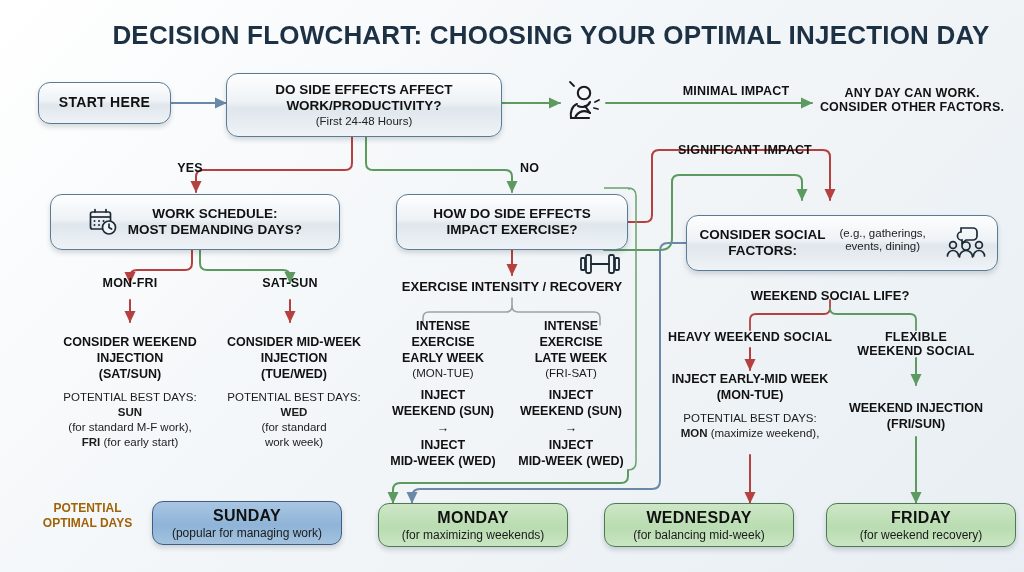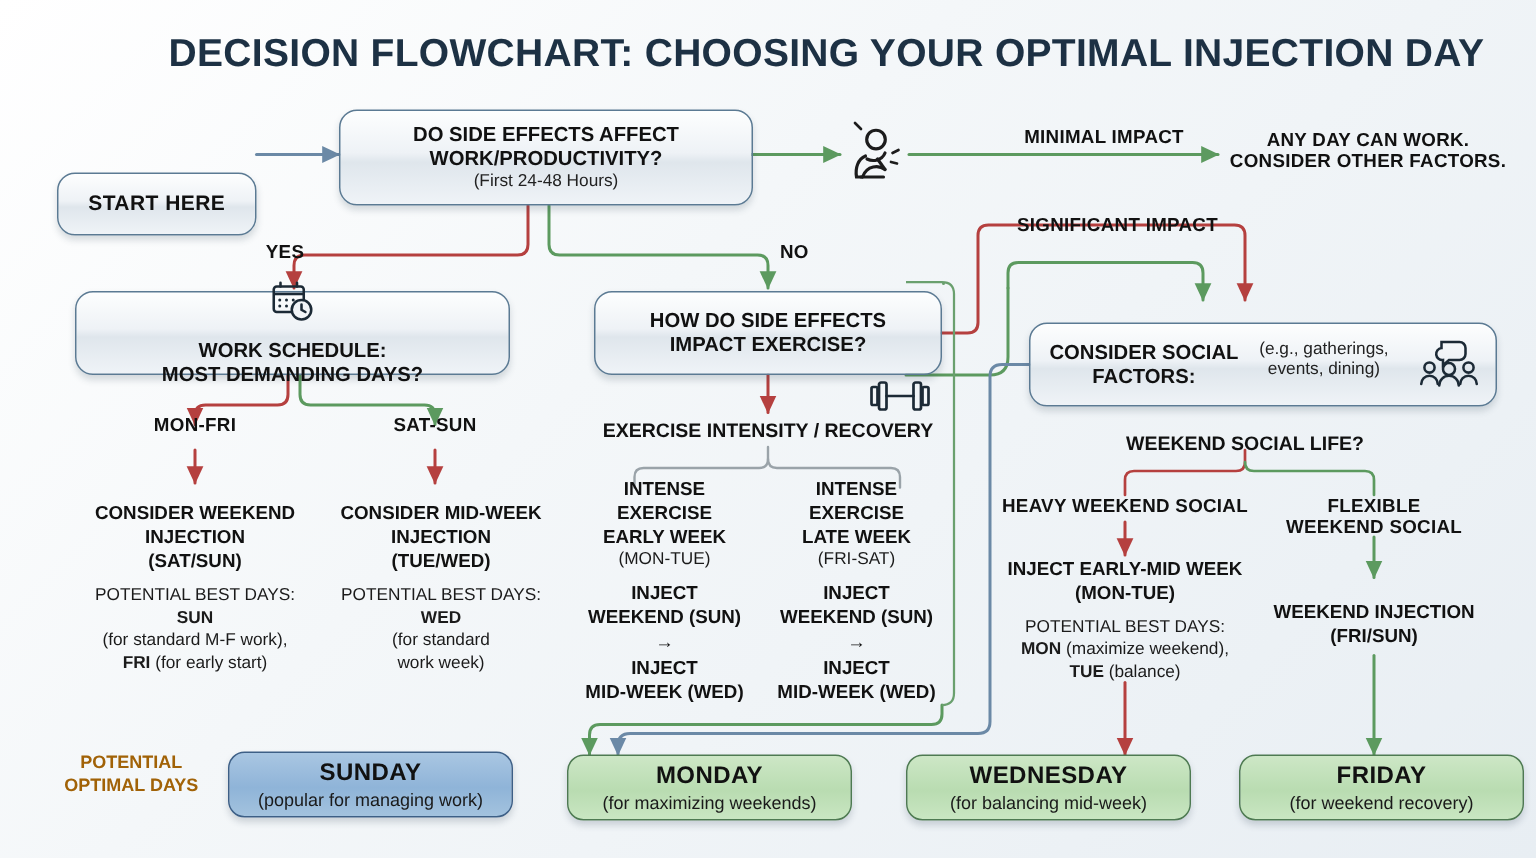--- a/index.html
+++ b/index.html
@@ -121,21 +121,21 @@
       <path d="M750,455 L750,503" stroke="#b5403f" marker-end="url(#arrR)"></path>
 
       <path d="M916,358 L916,385" stroke="#5c9a5f" marker-end="url(#arrG)"></path>
 
       <path d="M916,437 L916,503" stroke="#5c9a5f" marker-end="url(#arrG)"></path>
     </g>
   </svg>
 
   <div class="grouprect g-green" style="left:628px;top:188px;width:0px;height:0px;"></div>
 
-  <div class="node dbox startbox" style="left:38px;top:82px;width:133px;height:42px;margin-top:33px;">
+  <div class="node dbox startbox" style="left:38px;top:82px;width:133px;height:42px;">
     <div class="l1">START HERE</div>
   </div>
 
   <div class="node dbox" style="left:226px;top:73px;width:276px;height:64px;flex-direction:column;">
     <div class="l1">DO SIDE EFFECTS AFFECT</div>
     <div class="l1">WORK/PRODUCTIVITY?</div>
     <div class="l2">(First 24-48 Hours)</div>
   </div>
 
   <div class="icon" style="left:562px;top:80px;width:44px;height:46px;">
@@ -165,21 +165,21 @@
     <div class="lbl">SIGNIFICANT IMPACT</div>
   </div>
 
   <div class="txt" style="left:160px;top:161px;width:60px;">
     <div class="lbl">YES</div>
   </div>
   <div class="txt" style="left:512px;top:161px;width:50px;text-align:left;padding-left:8px;">
     <div class="lbl">NO</div>
   </div>
 
-  <div class="node dbox" style="left:50px;top:194px;width:290px;height:56px;flex-direction:column;gap:10px;">
+  <div class="node dbox" style="left:50px;top:194px;width:290px;height:56px;gap:10px;">
     <span class="icon" style="position:relative;width:30px;height:30px;flex:0 0 30px;">
       <svg viewBox="0 0 30 30" width="30" height="30" fill="none" stroke="#1c2a36" stroke-width="1.7">
         <rect x="2.5" y="5" width="20" height="17" rx="2"></rect>
         <path d="M2.5,10 H22.5"></path>
         <path d="M7,5 V2.5 M18,5 V2.5" stroke-linecap="round"></path>
         <circle cx="6.5" cy="14" r="1" fill="#1c2a36" stroke="none"></circle>
         <circle cx="11" cy="14" r="1" fill="#1c2a36" stroke="none"></circle>
         <circle cx="15.5" cy="14" r="1" fill="#1c2a36" stroke="none"></circle>
         <circle cx="6.5" cy="18" r="1" fill="#1c2a36" stroke="none"></circle>
         <circle cx="11" cy="18" r="1" fill="#1c2a36" stroke="none"></circle>
@@ -299,21 +299,20 @@
   <div class="txt" style="left:846px;top:330px;width:140px;">
     <div class="lbl">FLEXIBLE</div>
     <div class="lbl">WEEKEND SOCIAL</div>
   </div>
 
   <div class="txt" style="left:650px;top:371px;width:200px;">
     <div class="body-b">INJECT EARLY-MID WEEK</div>
     <div class="body-b">(MON-TUE)</div>
     <div class="body-n" style="margin-top:8px;">POTENTIAL BEST DAYS:</div>
     <div class="body-n"><span class="b">MON</span> <span>(maximize weekend),</span></div>
-    <div class="body-n"><span class="b">TUE</span> <span>(balance)</span></div>
   </div>
 
   <div class="txt" style="left:836px;top:400px;width:160px;">
     <div class="body-b">WEEKEND INJECTION</div>
     <div class="body-b">(FRI/SUN)</div>
   </div>
 
   <svg class="wires" viewBox="0 0 1024 572">
     <path d="M686,243 L676,243" fill="none" stroke="none"></path>
   </svg>

